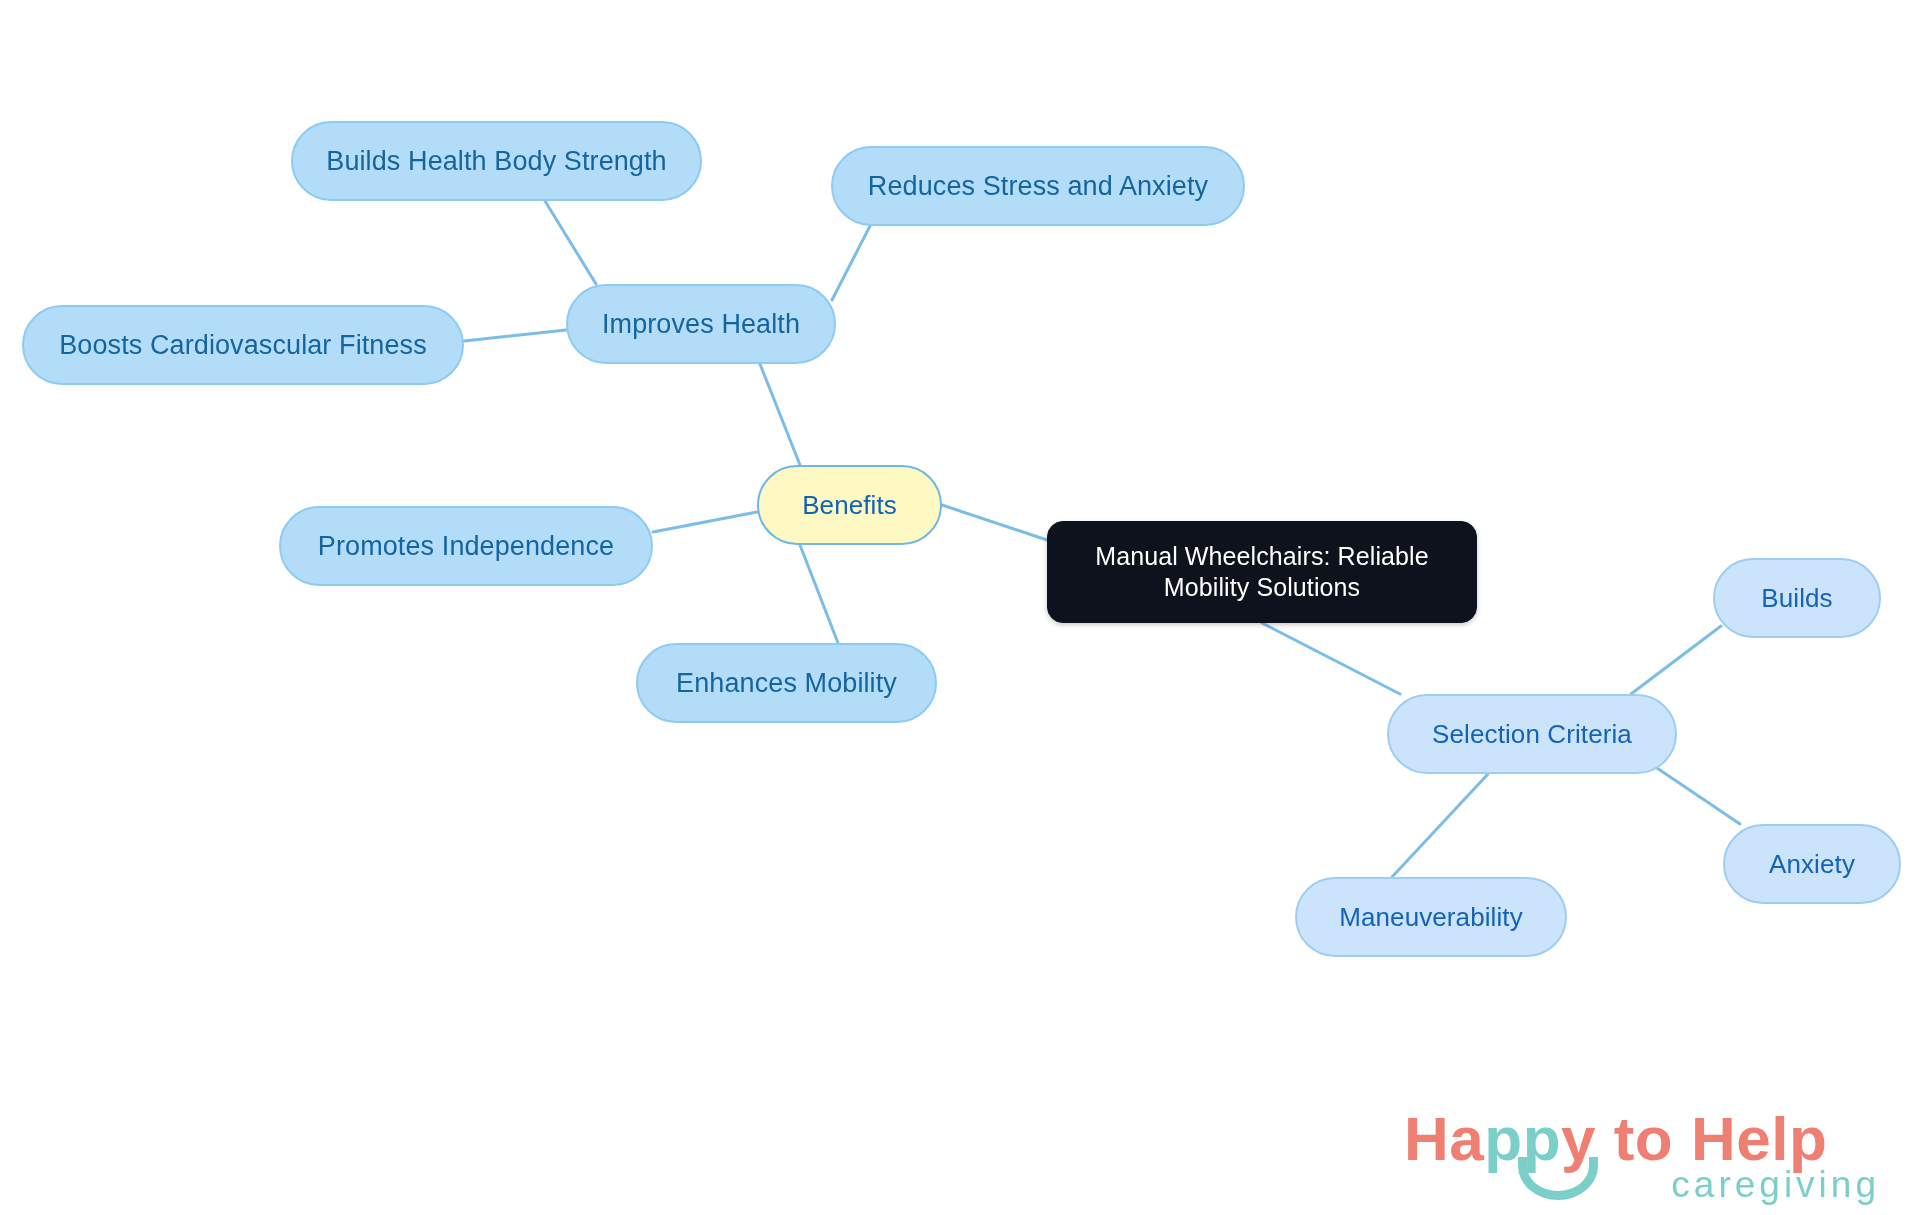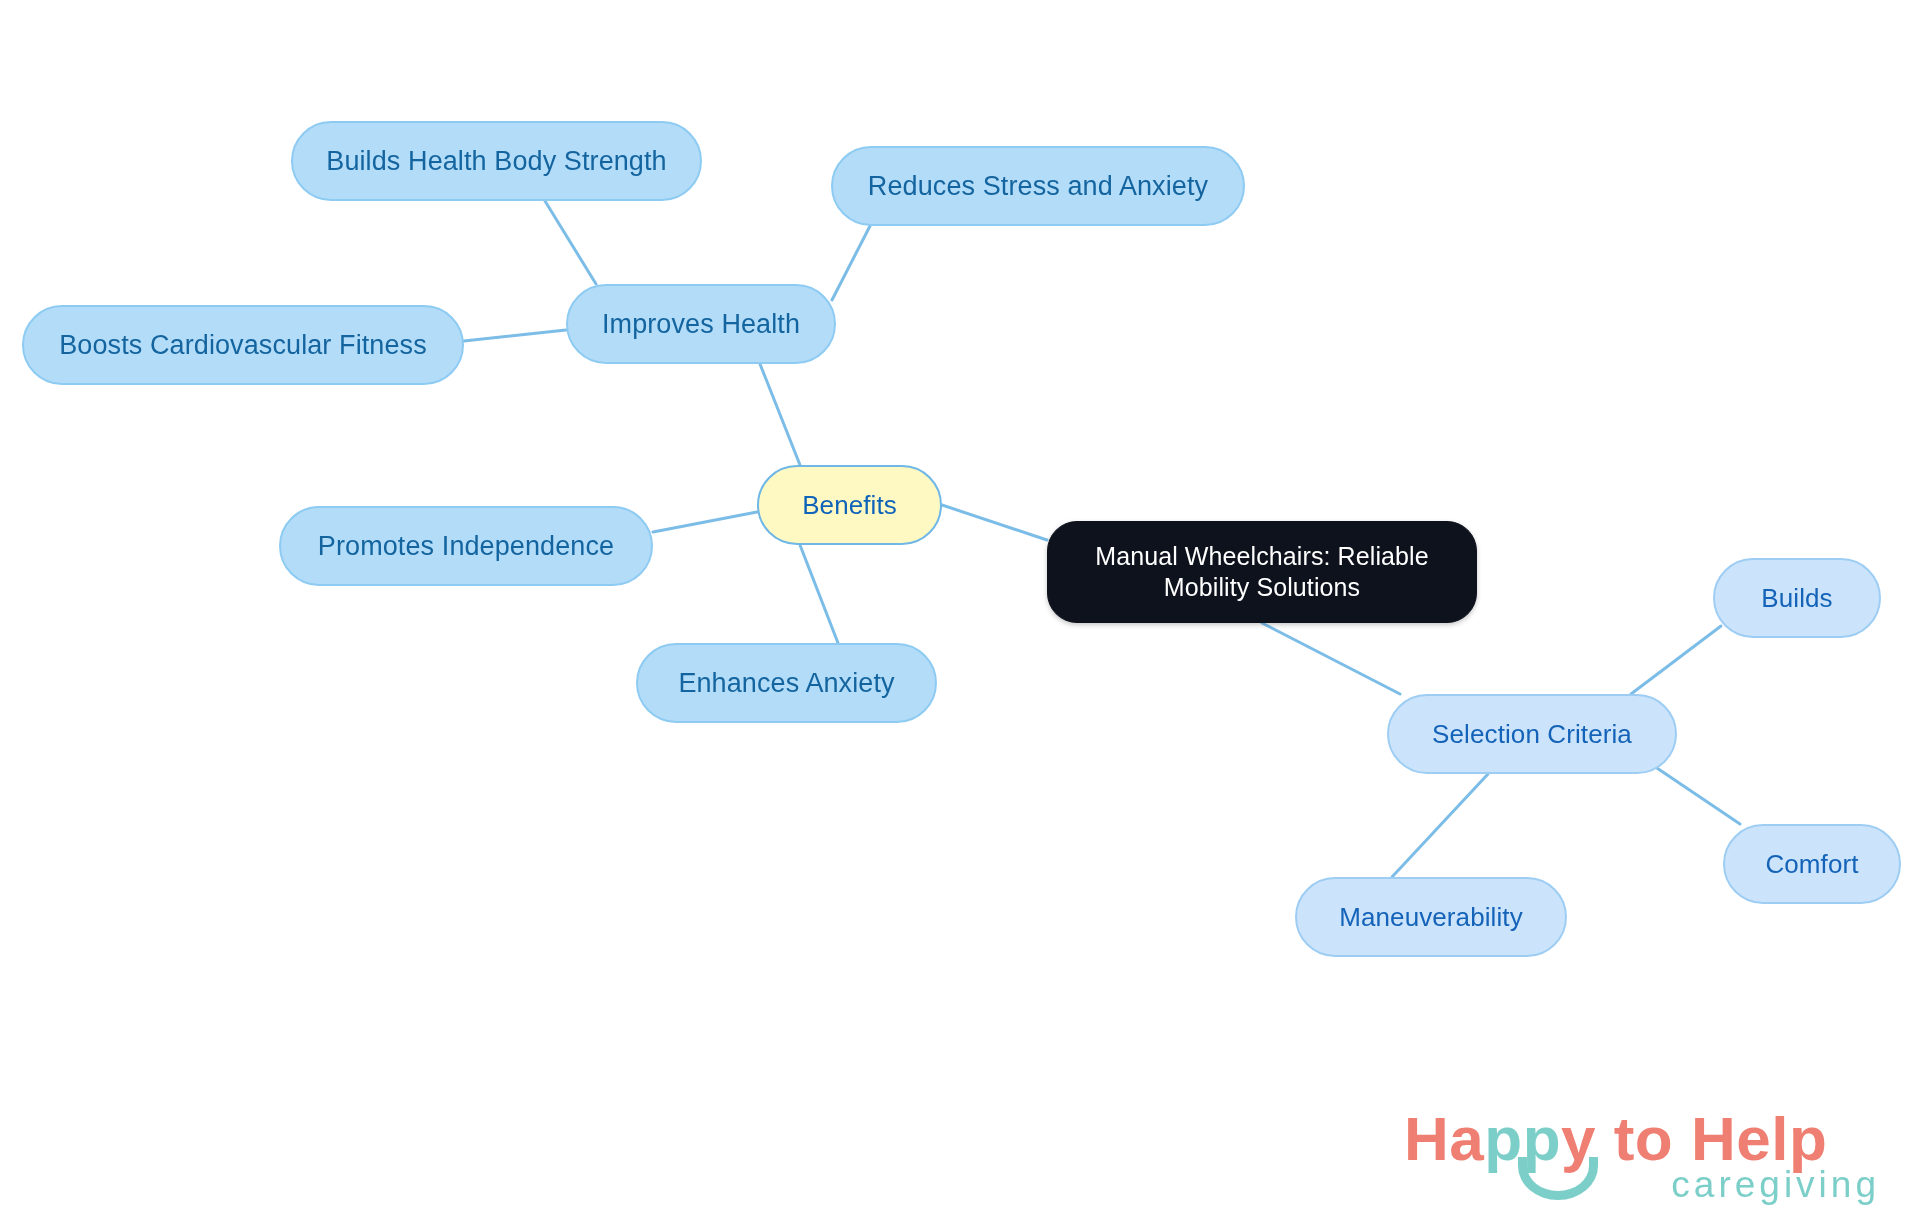--- a/index.html
+++ b/index.html
@@ -37,21 +37,21 @@
     text-align: center;
     border-radius: 46px;
     line-height: 1.26;
     white-space: pre-line;
     letter-spacing: 0.1px;
   }
   .node-root {
     background: #0d121c;
     color: #ffffff;
     border: 1px solid #0d121c;
-    border-radius: 30px;
+    border-radius: 16px;
     font-size: 25px;
     box-shadow: 0 2px 5px rgba(0,0,0,0.22);
   }
   .node-branch {
     background: #fef9c3;
     border: 2px solid #6fb7e6;
     color: #0f63b8;
     font-size: 26px;
   }
   .node-leaf {
@@ -148,33 +148,33 @@
 
   <div class="node node-root" style="left:1047px; top:521px; width:430px; height:102px;">Manual Wheelchairs: Reliable
 Mobility Solutions</div>
 
   <div class="node node-branch" style="left:757px; top:465px; width:185px; height:80px;">Benefits</div>
 
   <div class="node node-leaf" style="left:566px; top:284px; width:270px; height:80px;">Improves Health</div>
 
   <div class="node node-leaf" style="left:279px; top:506px; width:374px; height:80px;">Promotes Independence</div>
 
-  <div class="node node-leaf" style="left:636px; top:643px; width:301px; height:80px;">Enhances Anxiety</div>
+  <div class="node node-leaf" style="left:636px; top:643px; width:301px; height:80px;">Enhances Mobility</div>
 
   <div class="node node-leaf" style="left:291px; top:121px; width:411px; height:80px;">Builds Health Body Strength</div>
 
   <div class="node node-leaf" style="left:831px; top:146px; width:414px; height:80px;">Reduces Stress and Anxiety</div>
 
   <div class="node node-leaf" style="left:22px; top:305px; width:442px; height:80px;">Boosts Cardiovascular Fitness</div>
 
   <div class="node node-branch-alt" style="left:1387px; top:694px; width:290px; height:80px;">Selection Criteria</div>
 
   <div class="node node-leaf-alt" style="left:1713px; top:558px; width:168px; height:80px;">Builds</div>
 
-  <div class="node node-leaf-alt" style="left:1723px; top:824px; width:178px; height:80px;">Comfort</div>
+  <div class="node node-leaf-alt" style="left:1723px; top:824px; width:178px; height:80px;">Anxiety</div>
 
   <div class="node node-leaf-alt" style="left:1295px; top:877px; width:272px; height:80px;">Maneuverability</div>
 
   <div id="logo">
     <div class="logo-main"><span class="logo-coral">Ha</span><span class="logo-teal">pp</span><span class="logo-coral">y to Hel</span><span class="logo-coral">p</span></div>
     <div class="logo-smile"></div>
     <div class="logo-sub">caregiving</div>
   </div>
 
 </div>

